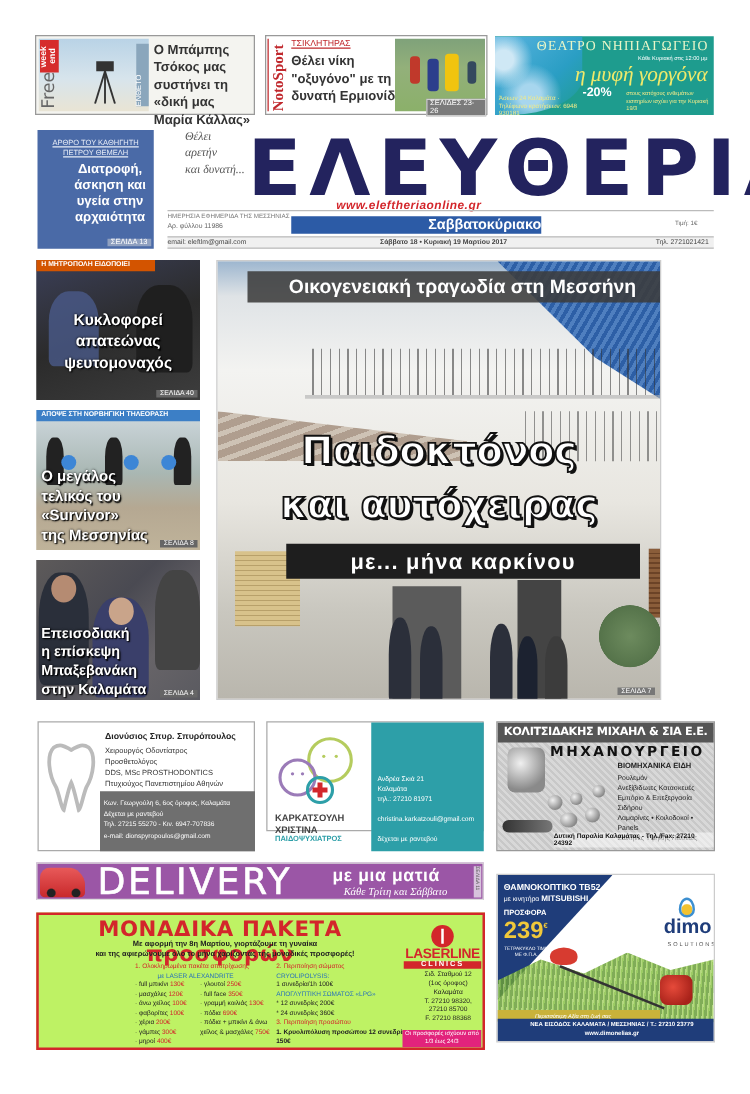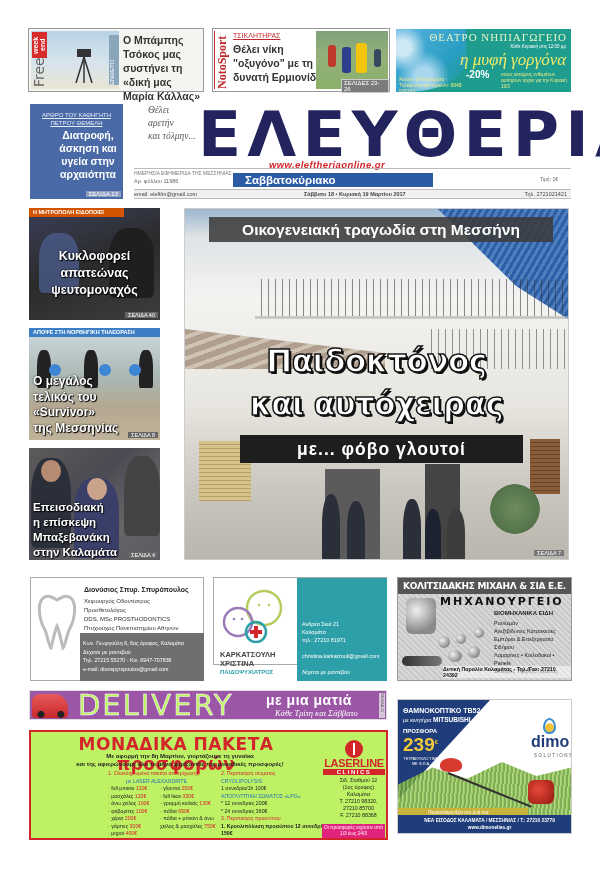--- a/index.html
+++ b/index.html
@@ -39,21 +39,21 @@
   #bluebox .title { margin-top:2px; font-size:10.5px; line-height:13px; font-weight:bold;margin-left:23px; }
   #bluebox .page { position:absolute; right:2px; bottom:2px; font-size:6px; background:#8fa0c0; color:#fff; padding:0 3px; }
 
   #motto { left: 148px; top: 104px; font-family:"Liberation Serif", serif; font-style:italic; font-size:9.5px; line-height:13px; color:#555; }
   #logo { left: 198px; top: 100px; width: 375px; height: 70px; font-family:"DejaVu Sans", sans-serif; font-weight:bold; font-size:62px; letter-spacing:6px; color:#23235e; line-height:70px; transform: scaleX(1.02); transform-origin:left; }
   #weburl { left: 269px; top: 159px; font-size:9.5px; font-weight:bold; color:#d3262b; font-style:italic; letter-spacing:0.4px; }
 
   #metarow1 { left: 134px; top: 168px; width: 437px; height: 9px; border-top:1px solid #bbb; font-size:5px; color:#777; }
   #metarow1 span { position:absolute; left:0; top:1px; }
   #issue { left: 134px; top: 176px; width: 100px; height: 11px; font-size:5.5px; color:#666; line-height:11px; }
-  #bluebar { left: 233px; top: 173px; width: 200px; height: 14px; background:#2c5ba6; color:#fff; font-weight:bold; font-size:11.5px; line-height:14px; padding-left:12px; }
+  #bluebar { left: 233px; top: 173px; width: 200px; height: 14px; background:#2c5ba6; color:#fff; font-weight:bold; font-size:11.5px; line-height:14px; padding-left:24px;text-align:right; }
   #price { left: 540px; top: 176px; font-size:5px; color:#666; }
   #metarow2 { left: 134px; top: 189px; width: 437px; height: 10px; border-top:1px solid #bbb; border-bottom:1px solid #bbb; background:#f0f0f0; font-size:5.5px; color:#444; line-height:9px; }
   #metarow2 .email { position:absolute; left:0; }
   #metarow2 .date { position:absolute; left:170px; font-weight:bold; }
   #metarow2 .tel { position:absolute; right:4px; }
 
   
   .side-story { left: 29px; width: 131px; overflow:hidden; }
   .side-story .kicker { position:absolute; left:0; top:0; width:100%; height:9px; font-size:5.5px; font-weight:bold; color:#fff; padding-left:4px; line-height:9px; }
   .side-story .headline { position:absolute; color:#fff; font-weight:bold; text-shadow: 0 0 2px #000, 1px 1px 1px #000; }
@@ -63,21 +63,21 @@
   #story1 .kicker { background:#d35400; width:95px; }
   #story1 .headline { left:0; top:40px; width:131px; text-align:center; font-size:12.5px; line-height:17px; }
   #story2 { top: 328px; height: 112px; background: linear-gradient(180deg,#cfd9df 0%,#a9b7b3 45%,#b5a892 70%,#bfb39a 100%); }
   #story2 .kicker { background:#3c7fc6; }
   #story2 .headline { left:4px; top:46px; width:127px; font-size:12px; line-height:15.5px; }
   #story3 { top: 448px; height: 112px; background: linear-gradient(135deg,#5d5a5a 0%,#4a4a52 40%,#676468 70%,#5a5a60 100%); }
   #story3 .headline { left:4px; top:52px; width:127px; font-size:11.5px; line-height:15px; }
   .fig { position:absolute; border-radius: 40% 40% 10% 10%; }
 
   
-  #main { left: 184px; top: 208px; width: 385px; height: 352px; background: linear-gradient(180deg,#9db6cf 0%,#dfe3e6 8%,#f3f3f1 25%,#e8e6e0 55%,#c9c7bf 80%,#b9b6ad 100%); overflow:hidden; border:1px solid #ccc; }
+  #main { left: 173px; top: 208px; width: 356px; height: 352px; background: linear-gradient(180deg,#9db6cf 0%,#dfe3e6 8%,#f3f3f1 25%,#e8e6e0 55%,#c9c7bf 80%,#b9b6ad 100%); overflow:hidden; border:1px solid #ccc; }
   #main .awning { position:absolute; right:0; top:0; width:130px; height:110px; background: repeating-linear-gradient(120deg,#2d5fa6 0 3px,#4f7fbf 3px 6px); transform-origin: top right; clip-path: polygon(0 0,100% 0,100% 100%,60% 70%); }
   #main .balcony { position:absolute; left:70px; top:70px; width:320px; height:40px; border-bottom:3px solid #aaa; background: repeating-linear-gradient(90deg,transparent 0 6px,#333 6px 7px); opacity:0.55; }
   #main .balcony2 { position:absolute; left:240px; top:120px; width:150px; height:40px; background: repeating-linear-gradient(90deg,transparent 0 6px,#333 6px 7px); opacity:0.5; }
   #main .roof { position:absolute; left:0; top:120px; width:200px; height:40px; background: repeating-linear-gradient(160deg,#a08a78 0 6px,#c6b8a8 6px 10px); clip-path: polygon(0 0,100% 60%,100% 100%,0 100%); opacity:.8; }
   #main .shutter { position:absolute; background: repeating-linear-gradient(180deg,#d8c28b 0 3px,#b8a06a 3px 4px); }
   #main .window { position:absolute; background:#5b5b5b; }
   #main .person { position:absolute; background:#2b2f3a; border-radius: 45% 45% 6% 6%; }
   #main .tree { position:absolute; border-radius:50%; background: radial-gradient(circle,#6d8b5e 0%,#55734a 70%,transparent 71%); }
   #main .kicker { position:absolute; left:24px; top:8px; width:344px; height:25px; background:rgba(60,60,60,0.88); color:#fff; font-weight:bold; font-size:15.5px; line-height:25px; text-align:center; }
   #main .headline { position:absolute; left:0; width:100%; text-align:center; font-family:"DejaVu Sans", sans-serif; font-weight:bold; color:#fff; font-size:31px; line-height:35px; -webkit-text-stroke: 1.5px #111; text-shadow: 2px 2px 0 #111; letter-spacing:-0.5px; }
@@ -103,21 +103,21 @@
   #ad-machine .top { position:absolute; left:0; top:0; width:100%; height:16px; background:#555; color:#fff; font-family:"DejaVu Sans", sans-serif; font-weight:bold; font-size:9px; line-height:16px; text-align:center; letter-spacing:-0.3px; }
   #ad-machine .big { position:absolute; left:42px; top:17px; font-family:"DejaVu Sans", sans-serif; font-weight:bold; font-size:11px; letter-spacing:2px; color:#111; }
   #ad-machine .sub { position:absolute; left:96px; top:32px; font-size:6px; font-weight:bold; color:#222; }
   #ad-machine .list { position:absolute; left:96px; top:41px; font-size:5.5px; line-height:8px; color:#222; }
   #ad-machine .footer { position:absolute; left:45px; bottom:2px; font-size:5.3px; font-weight:bold; color:#111; background:rgba(255,255,255,0.5); }
   #ad-machine .part { position:absolute; border-radius:50%; background: radial-gradient(circle at 35% 35%,#f0f0f0,#8a8a8a 70%); }
 
   
   #delivery { left: 29px; top: 690px; width: 358px; height: 30px; background:#9b56a6; overflow:hidden; border:1px solid #ddd; }
   #delivery .scooter { position:absolute; left:2px; top:3px; width:36px; height:24px; background: radial-gradient(circle at 25% 85%,#222 0 3px,transparent 4px), radial-gradient(circle at 80% 85%,#222 0 3px,transparent 4px), linear-gradient(180deg,#e85a5a 0%,#c8282a 100%); border-radius: 8px 14px 4px 4px; }
-  #delivery .word { position:absolute; left:48px; top:-3px; font-family:"DejaVu Sans", sans-serif; font-size:29px; color:#bef264; letter-spacing:2px; font-weight:normal; -webkit-text-stroke:0.5px #fff; }
+  #delivery .word { position:absolute; left:48px; top:-3px; font-family:"DejaVu Sans", sans-serif; font-size:29px; color:#ffffff; letter-spacing:2px; font-weight:normal; -webkit-text-stroke:0.5px #fff; }
   #delivery .tag { position:absolute; left:236px; top:1px; font-size:14px; font-weight:bold; color:#fff; letter-spacing:0.5px; }
   #delivery .days { position:absolute; left:245px; top:17px; font-family:"Liberation Serif", serif; font-style:italic; font-size:8.5px; color:#fff; }
   #delivery .pg { position:absolute; right:1px; top:2px; width:6px; height:25px; background:#d7c3dc; font-size:4px; writing-mode:vertical-rl; color:#555; }
 
   
   #ad-laser { left: 29px; top: 730px; width: 359px; height: 110px; background:#bef264; border:2px solid #d3262b; overflow:hidden; }
   #ad-laser .title { position:absolute; left:0; top:2px; width:290px; text-align:center; font-family:"DejaVu Sans", sans-serif; font-weight:bold; font-size:17px; color:#d3262b; letter-spacing:0.5px; }
   #ad-laser .intro { position:absolute; left:4px; top:21px; width:290px; text-align:center; font-size:6px; font-weight:bold; line-height:7.5px; color:#222; }
   #ad-laser .pink { position:absolute; left:0; top:40px; width:73px; height:66px; background: linear-gradient(160deg,#f06aa8 0%,#e2237c 50%,#d6106c 100%); }
   #ad-laser .pink .intl { position:absolute; left:4px; top:25px; font-family:"Liberation Serif", serif; font-style:italic; font-size:5px; color:#ffd1e6; }
@@ -199,21 +199,21 @@
 
 <div id="bluebox" class="abs">
   <div class="kick">ΑΡΘΡΟ ΤΟΥ ΚΑΘΗΓΗΤΗ ΠΕΤΡΟΥ ΘΕΜΕΛΗ</div>
   <div class="title">Διατροφή, άσκηση και υγεία στην αρχαιότητα</div>
   <div class="page">ΣΕΛΙΔΑ 13</div>
 </div>
 
 <div id="motto" class="abs">
   <div>Θέλει</div>
   <div>αρετήν</div>
-  <div>και τόλμην...</div>
+  <div>και δυνατή...</div>
 </div>
 
 <div id="logo" class="abs">ΕΛΕΥΘΕΡΙΑ</div>
 <div id="weburl" class="abs">www.eleftheriaonline.gr</div>
 
 <div id="metarow1" class="abs">
   <span>ΗΜΕΡΗΣΙΑ ΕΦΗΜΕΡΙΔΑ ΤΗΣ ΜΕΣΣΗΝΙΑΣ</span>
 </div>
 <div id="issue" class="abs">Αρ. φύλλου 11986</div>
 <div id="bluebar" class="abs">Σαββατοκύριακο</div>
@@ -279,21 +279,21 @@
   <div class="shutter" style="left:345px;top:230px;width:30px;height:55px;background:repeating-linear-gradient(180deg,#8a5d3a 0 3px,#6b4327 3px 4px);"></div>
   <div class="tree" style="left:305px;top:275px;width:50px;height:50px;"></div>
   <div class="person" style="left:137px;top:285px;width:18px;height:66px;"></div>
   <div class="person" style="left:162px;top:292px;width:18px;height:60px;"></div>
   <div class="person" style="left:218px;top:290px;width:18px;height:62px;"></div>
   <div class="person" style="left:240px;top:300px;width:16px;height:52px;background:#1c2230;"></div>
   <div class="person" style="left:262px;top:300px;width:18px;height:52px;background:#3c3c3c;"></div>
   <div class="kicker">Οικογενειακή τραγωδία στη Μεσσήνη</div>
   <div class="headline h1">Παιδοκτόνος</div>
   <div class="headline h2">και αυτόχειρας</div>
-  <div class="sub">με... φόβο γλουτοί</div>
+  <div class="sub">με... μήνα καρκίνου</div>
   <div class="page">ΣΕΛΙΔΑ 7</div>
 </div>
 
 <div id="ad-dentist" class="abs">
   <svg class="tooth" viewBox="0 0 44 60">
     <path d="M8 8 C 2 14, 4 30, 10 40 C 13 48, 14 56, 16 58 C 18 50, 20 40, 22 36 C 24 40, 26 50, 28 58 C 30 56, 31 48, 34 40 C 40 30, 42 14, 36 8 C 30 4, 26 8, 22 10 C 18 8, 14 4, 8 8 Z" fill="none" stroke="#bbb" stroke-width="3"></path>
   </svg>
   <div class="name">Διονύσιος Σπυρ. Σπυρόπουλος</div>
   <div class="lines">
     <div>Χειρουργός Οδοντίατρος</div>

